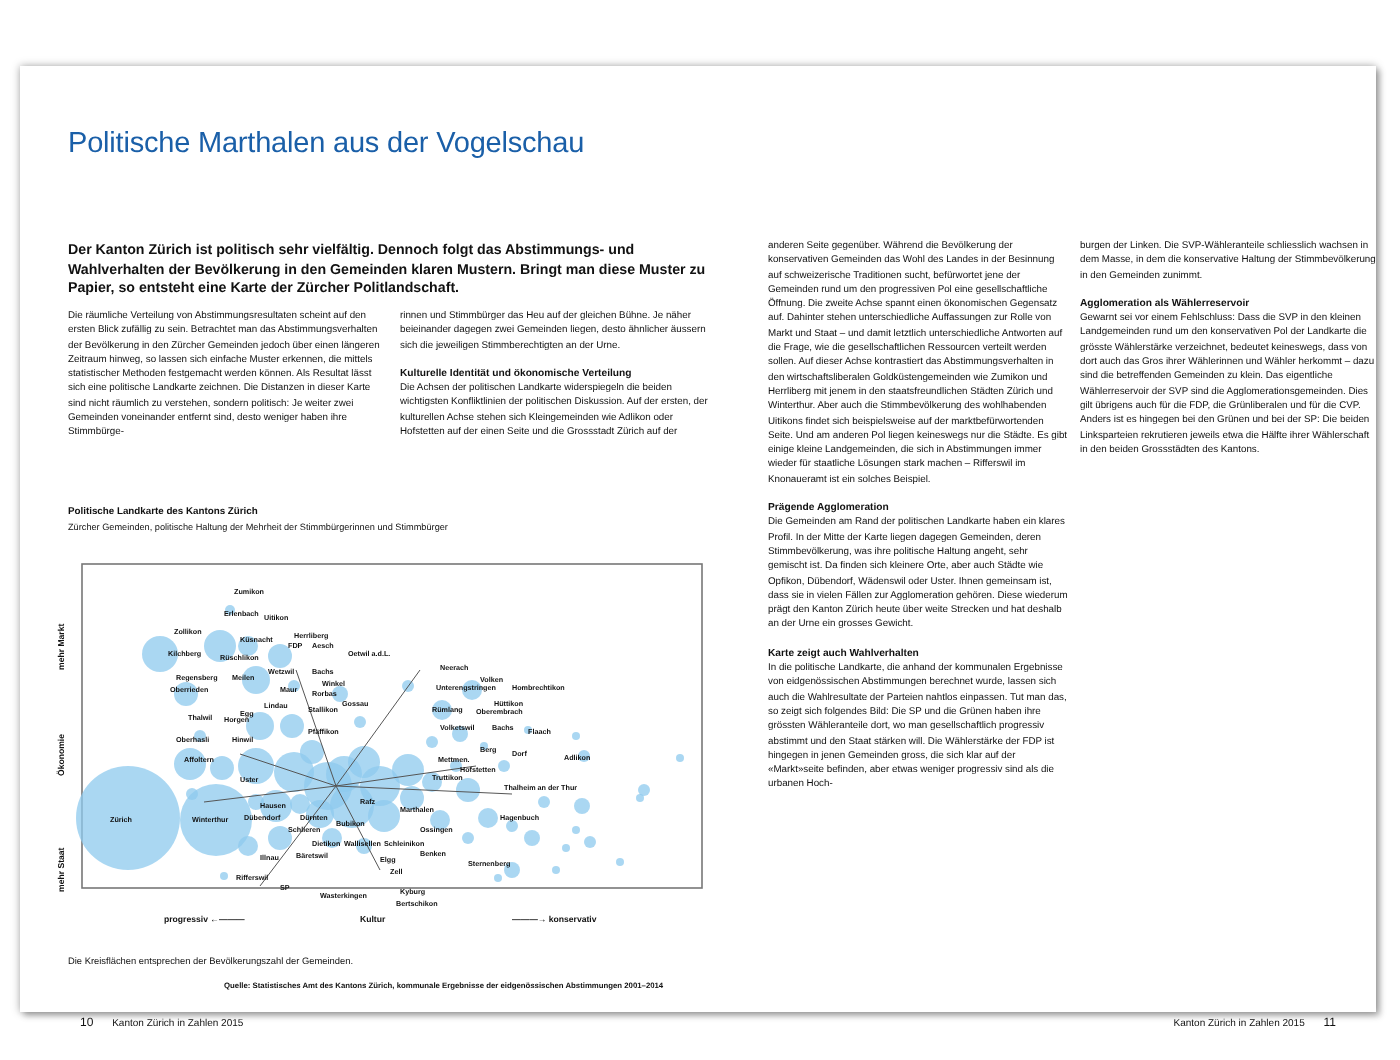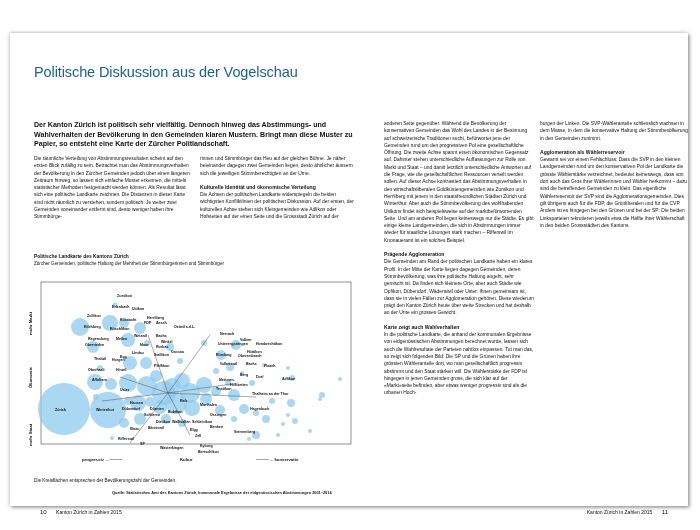--- a/index.html
+++ b/index.html
@@ -26,22 +26,22 @@
   .footer-r{position:absolute;right:20px;top:476px;font-size:5px;text-align:right;}
   .pn{font-size:6px;margin-right:8px;}
   .pn-r{font-size:6px;margin-left:8px;}
   .ylab{position:absolute;font-size:4.3px;transform:rotate(-90deg);transform-origin:left top;white-space:nowrap;font-weight:bold;}
   .xlab{position:absolute;font-size:4.3px;white-space:nowrap;font-weight:bold;}
 </style>
 </head>
 <body>
 
 <div class="spread">
-  <div class="title">Politische Diskussion aus der Vogelschau</div>
-  <div class="lead">Der Kanton Zürich ist politisch sehr vielfältig. Dennoch hinweg das Abstimmungs- und Wahlverhalten der Bevölkerung in den Gemeinden klaren Mustern. Bringt man diese Muster zu Papier, so entsteht eine Karte der Zürcher Politlandschaft.</div>
+  <div class="title">Politische Marthalen aus der Vogelschau</div>
+  <div class="lead">Der Kanton Zürich ist politisch sehr vielfältig. Dennoch folgt das Abstimmungs- und Wahlverhalten der Bevölkerung in den Gemeinden klaren Mustern. Bringt man diese Muster zu Papier, so entsteht eine Karte der Zürcher Politlandschaft.</div>
 
   <div class="col c1">
     <p>Die räumliche Verteilung von Abstimmungsresultaten scheint auf den ersten Blick zufällig zu sein. Betrachtet man das Abstimmungsverhalten der Bevölkerung in den Zürcher Gemeinden jedoch über einen längeren Zeitraum hinweg, so lassen sich einfache Muster erkennen, die mittels statistischer Methoden festgemacht werden können. Als Resultat lässt sich eine politische Landkarte zeichnen. Die Distanzen in dieser Karte sind nicht räumlich zu verstehen, sondern politisch: Je weiter zwei Gemeinden voneinander entfernt sind, desto weniger haben ihre Stimmbürge-</p>
   </div>
   <div class="col c2">
     <p>rinnen und Stimmbürger das Heu auf der gleichen Bühne. Je näher beieinander dagegen zwei Gemeinden liegen, desto ähnlicher äussern sich die jeweiligen Stimmberechtigten an der Urne.</p>
     <div class="gap"></div>
     <h4>Kulturelle Identität und ökonomische Verteilung</h4>
     <p>Die Achsen der politischen Landkarte widerspiegeln die beiden wichtigsten Konfliktlinien der politischen Diskussion. Auf der ersten, der kulturellen Achse stehen sich Kleingemeinden wie Adlikon oder Hofstetten auf der einen Seite und die Grossstadt Zürich auf der</p>
   </div>

